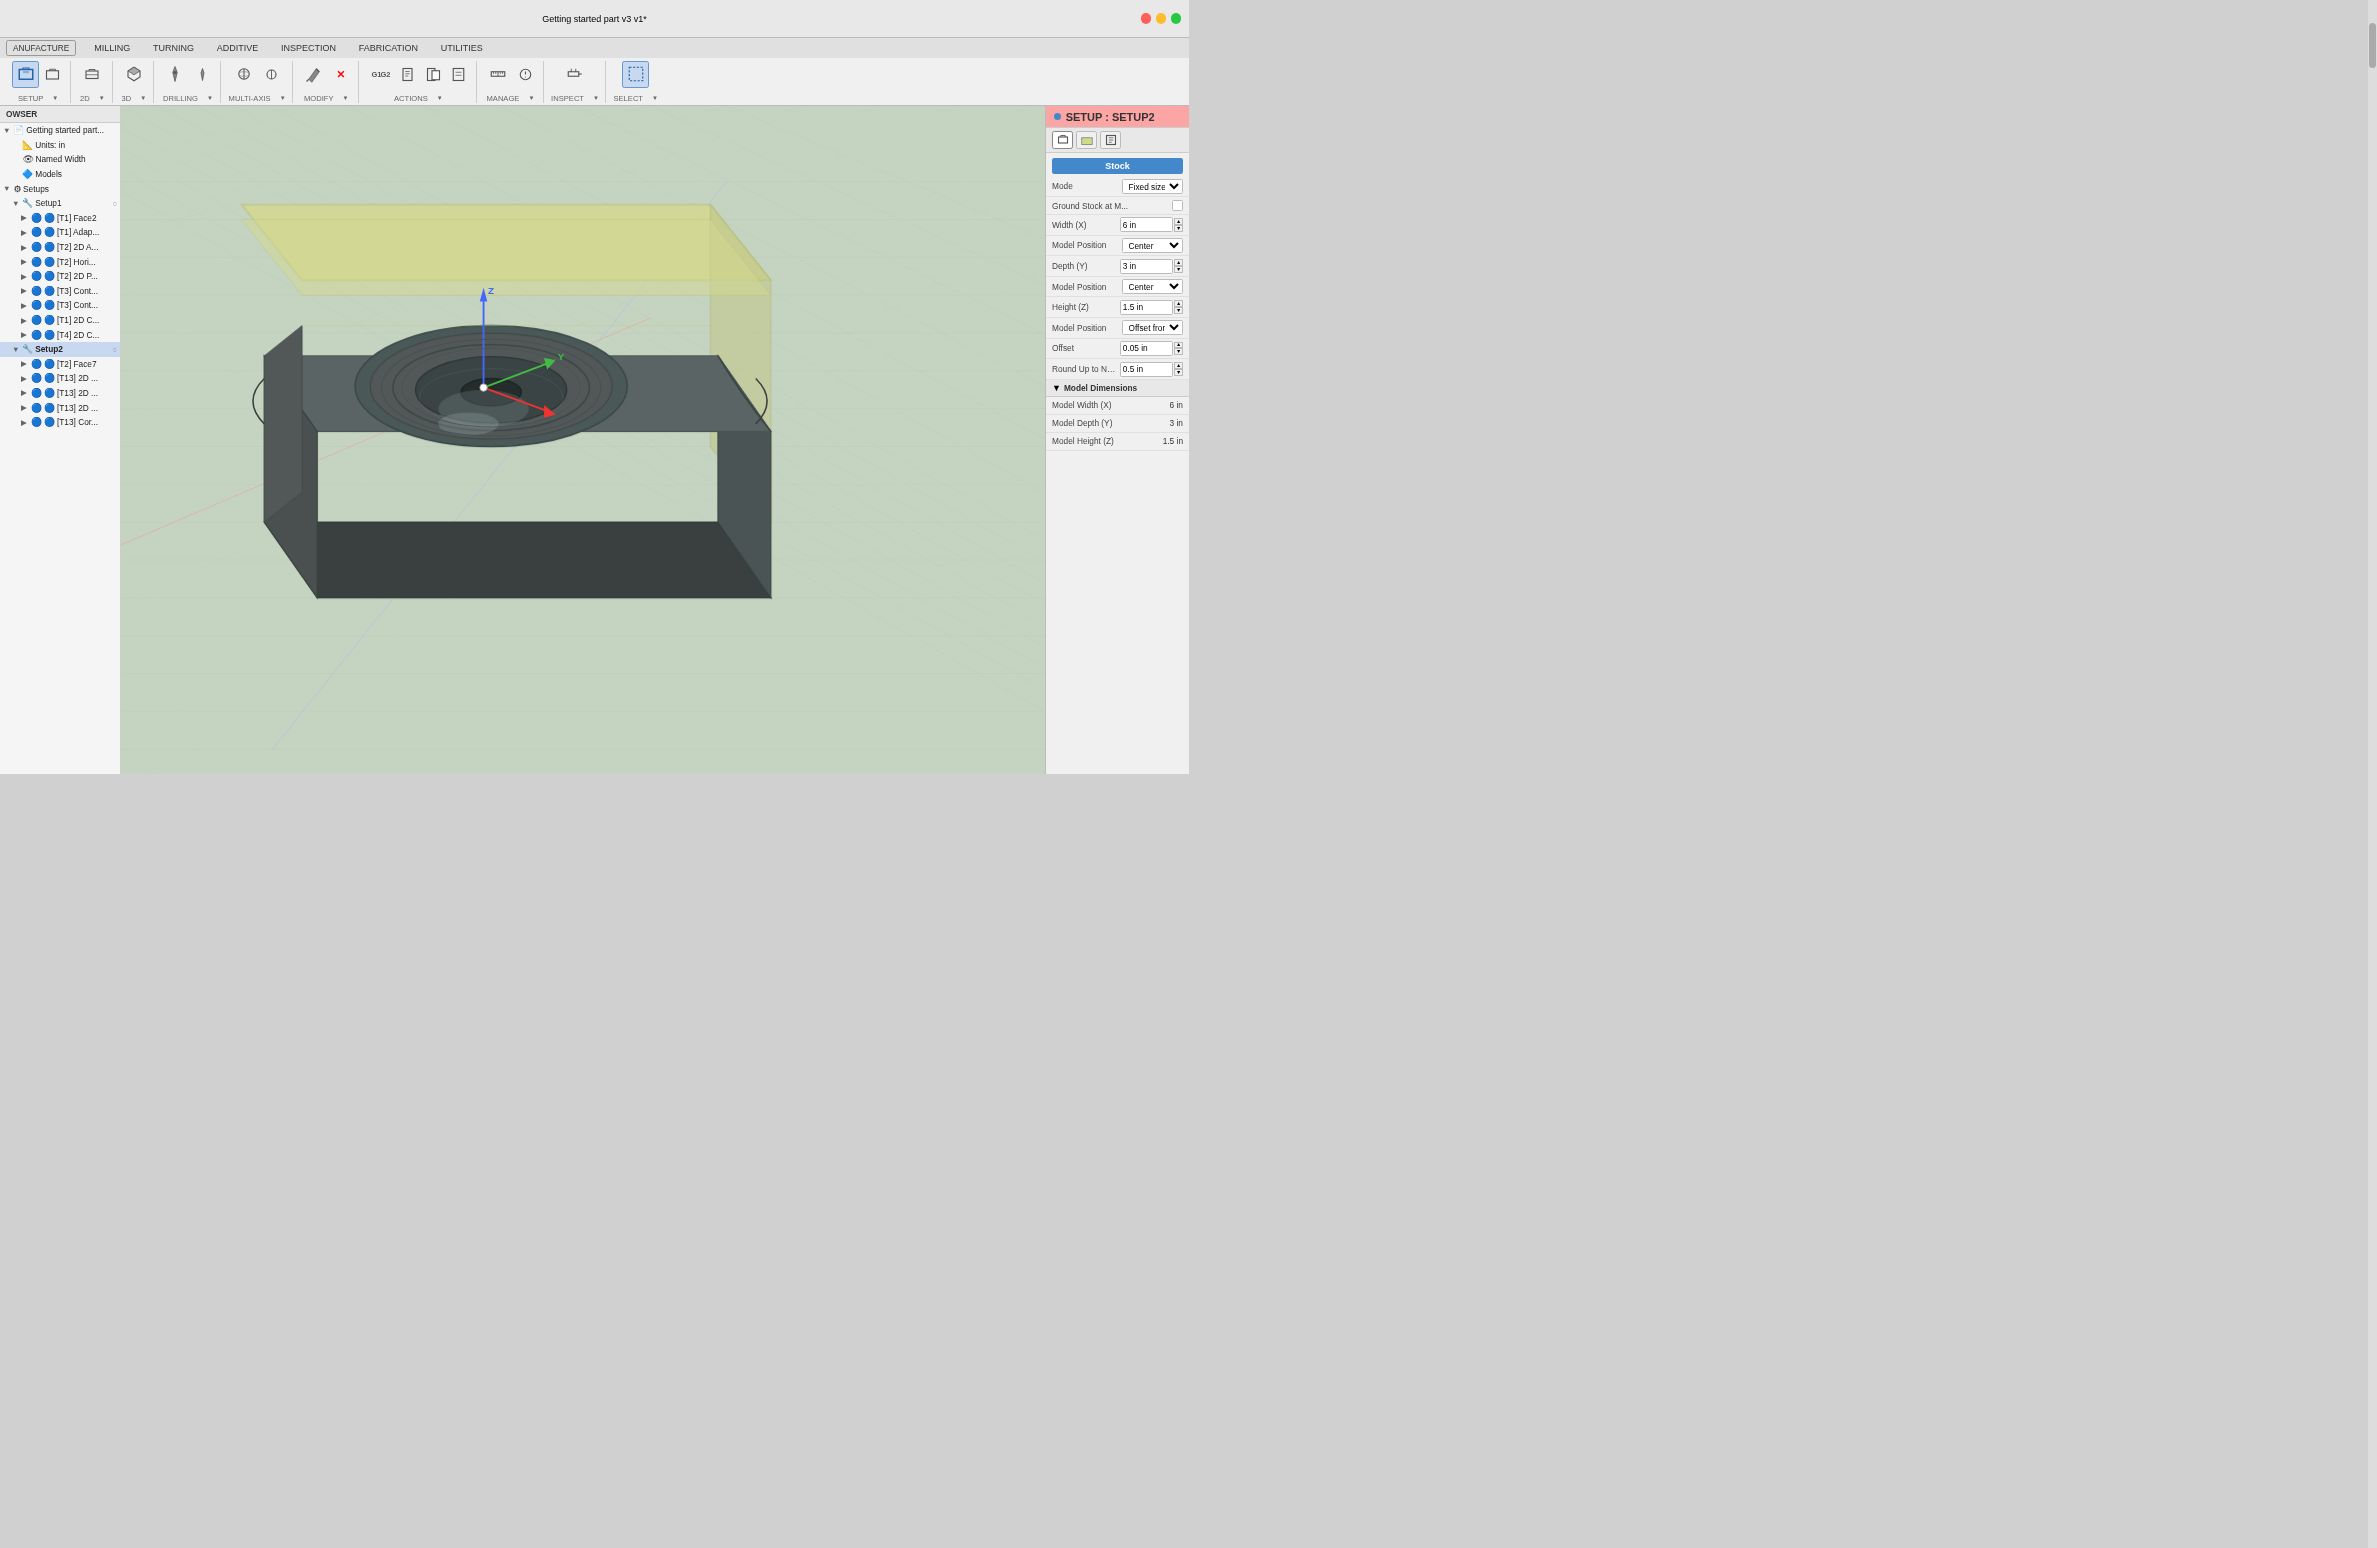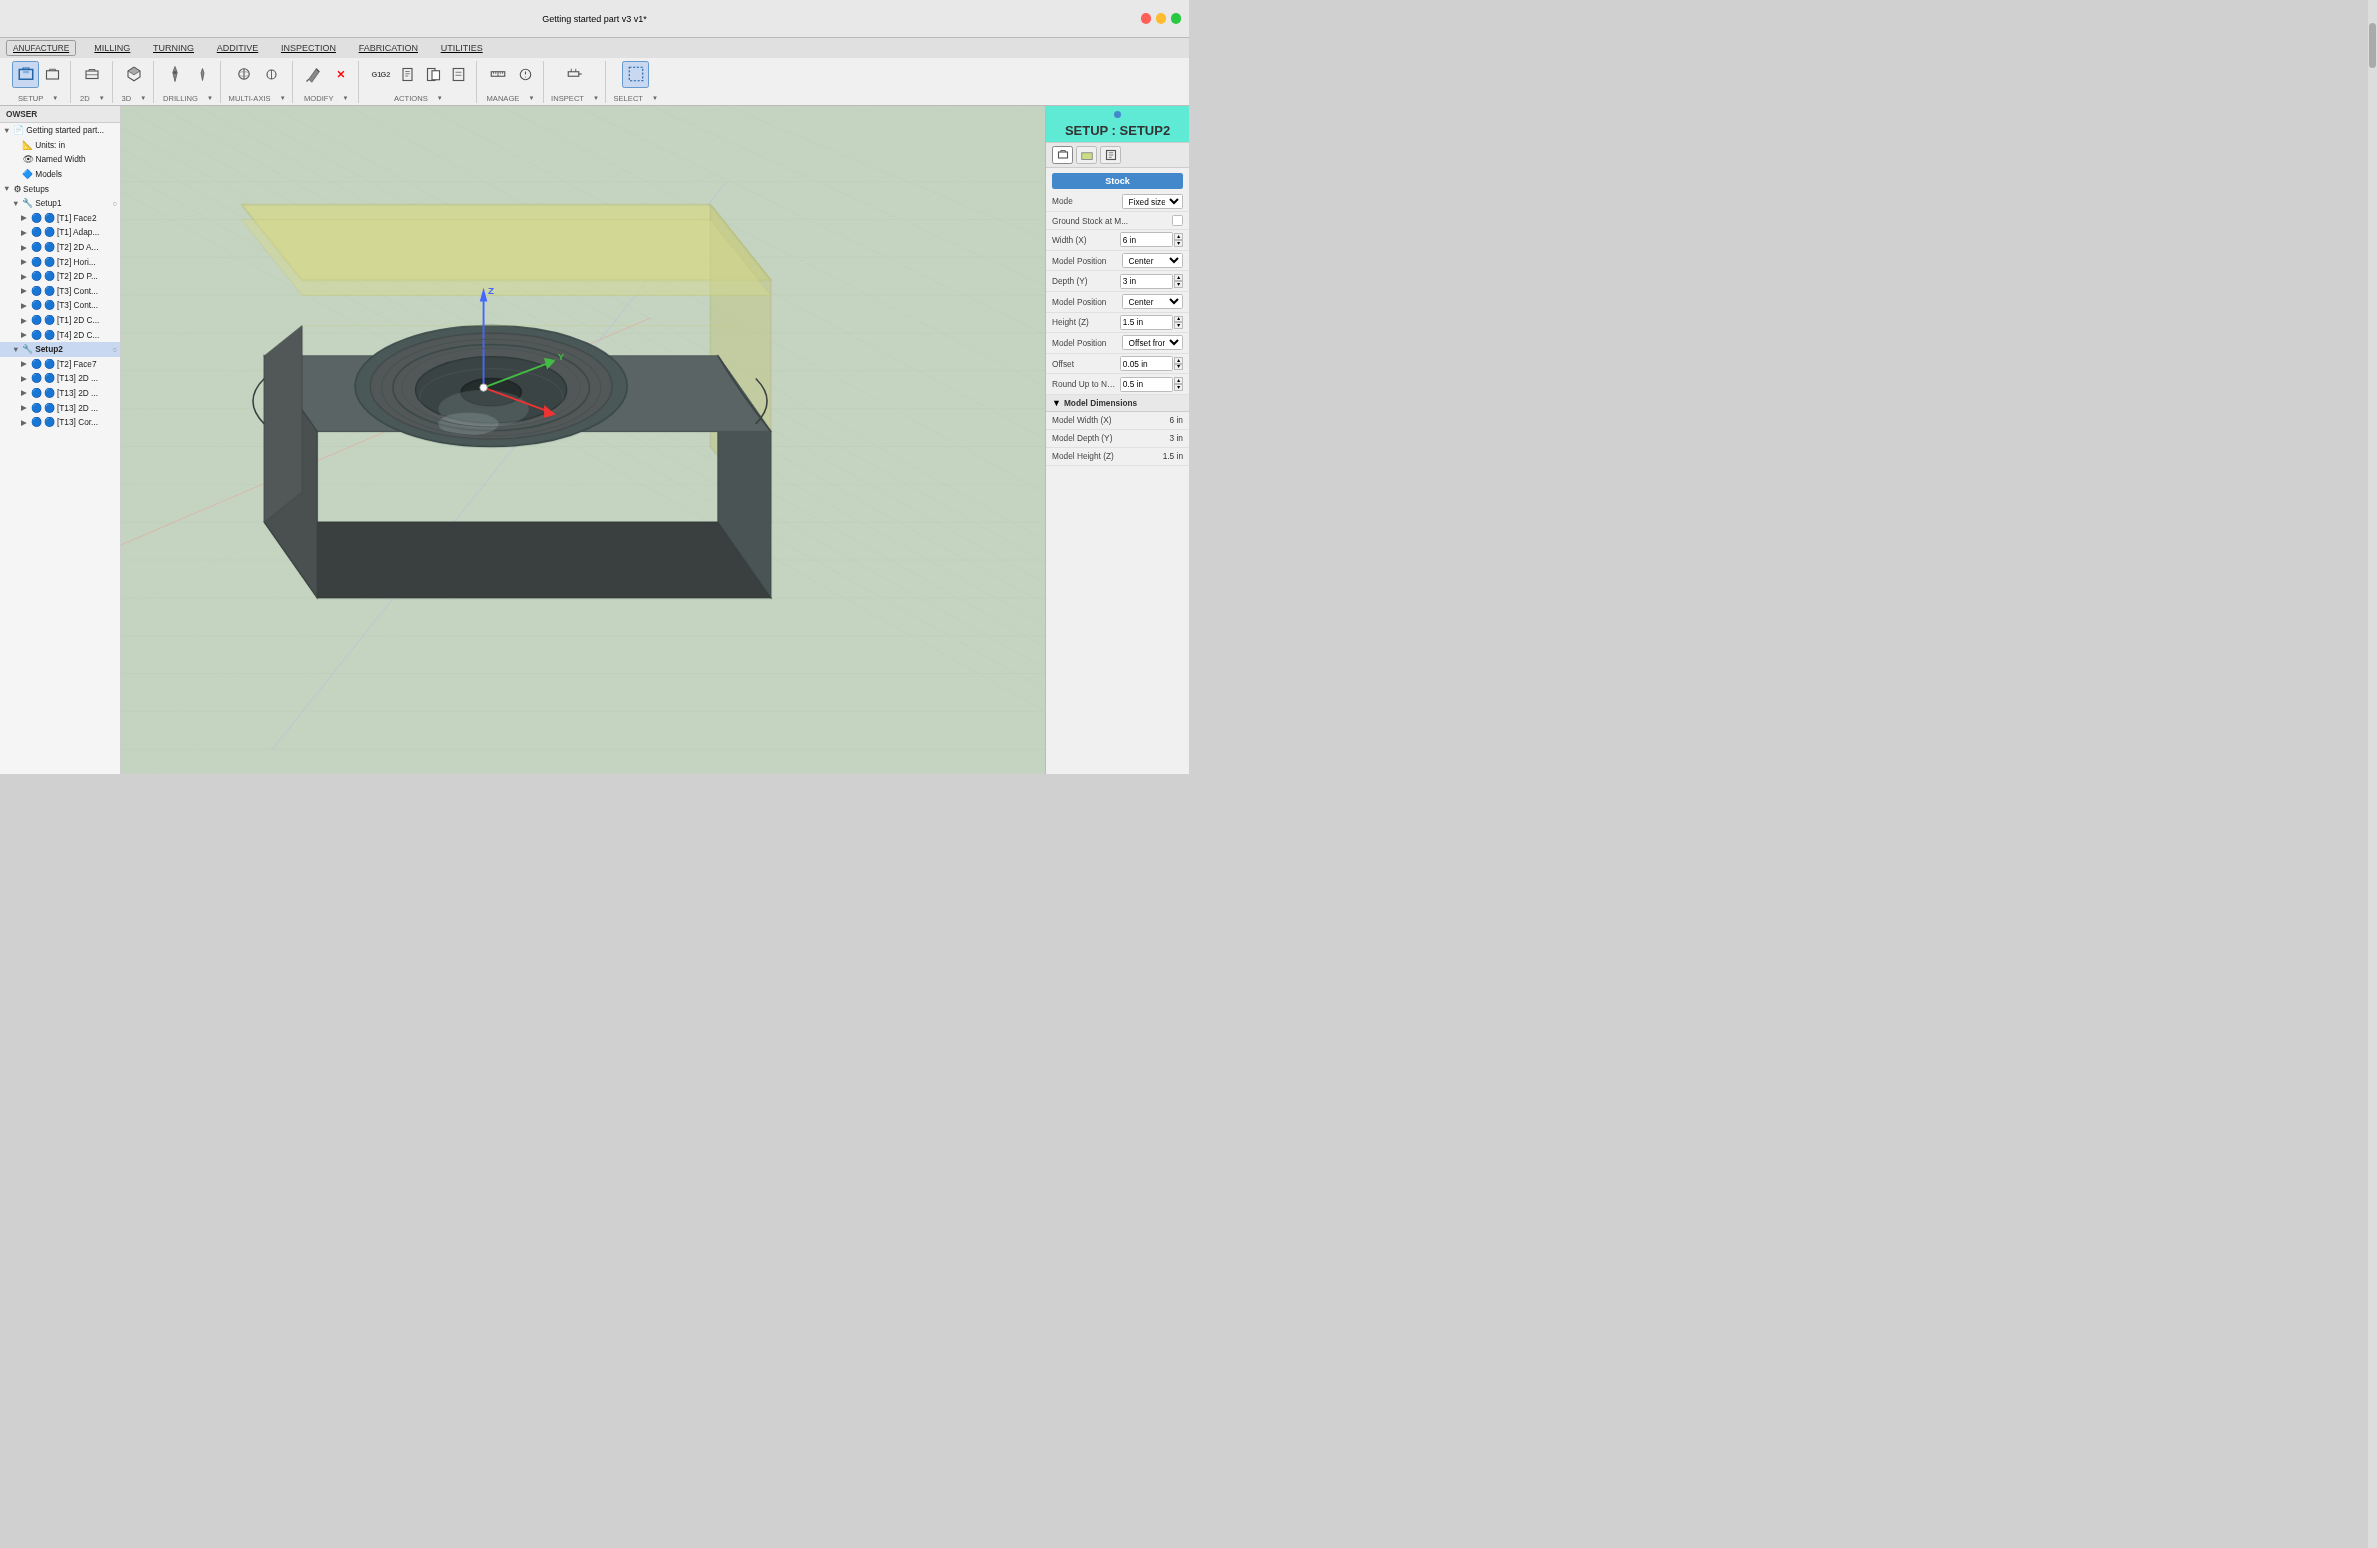--- a/index.html
+++ b/index.html
@@ -29,21 +29,20 @@
       display: flex;
       flex-direction: column;
     }
     #tabs {
       display: flex;
       align-items: center;
       height: 21px;
       background: #e0e0e0;
       padding: 0 6px;
       gap: 1.5px;
-      text-decoration: underline;
     }
     .tab {
       padding: 2.3px 10.6px;
       font-size: 9px;
       cursor: pointer;
       border-radius: 3px 3px 0 0;
       color: #333;
     }
     .manufacture-label {
       font-size: 8.3px;
@@ -190,30 +189,29 @@
     
     #right-panel {
       width: 144px;
       background: #f0f0f0;
       border-left: 0.8px solid #bbb;
       display: flex;
       flex-direction: column;
       flex-shrink: 0;
     }
     .panel-header {
-      background: #5eead4;
+      background: #fca5a5;
       padding: 4.5px 7.6px;
-      font-size: 13px;
+      font-size: 11px;
       font-weight: bold;
       color: #333;
       border-bottom: 0.8px solid #ccc;
       display: flex;
       align-items: center;
       gap: 4.5px;
-      flex-direction: column;
     }
     .panel-header-dot {
       width: 7.6px;
       height: 7.6px;
       border-radius: 50%;
       background: #4488cc;
       flex-shrink: 0;
     }
     .panel-tabs {
       display: flex;

